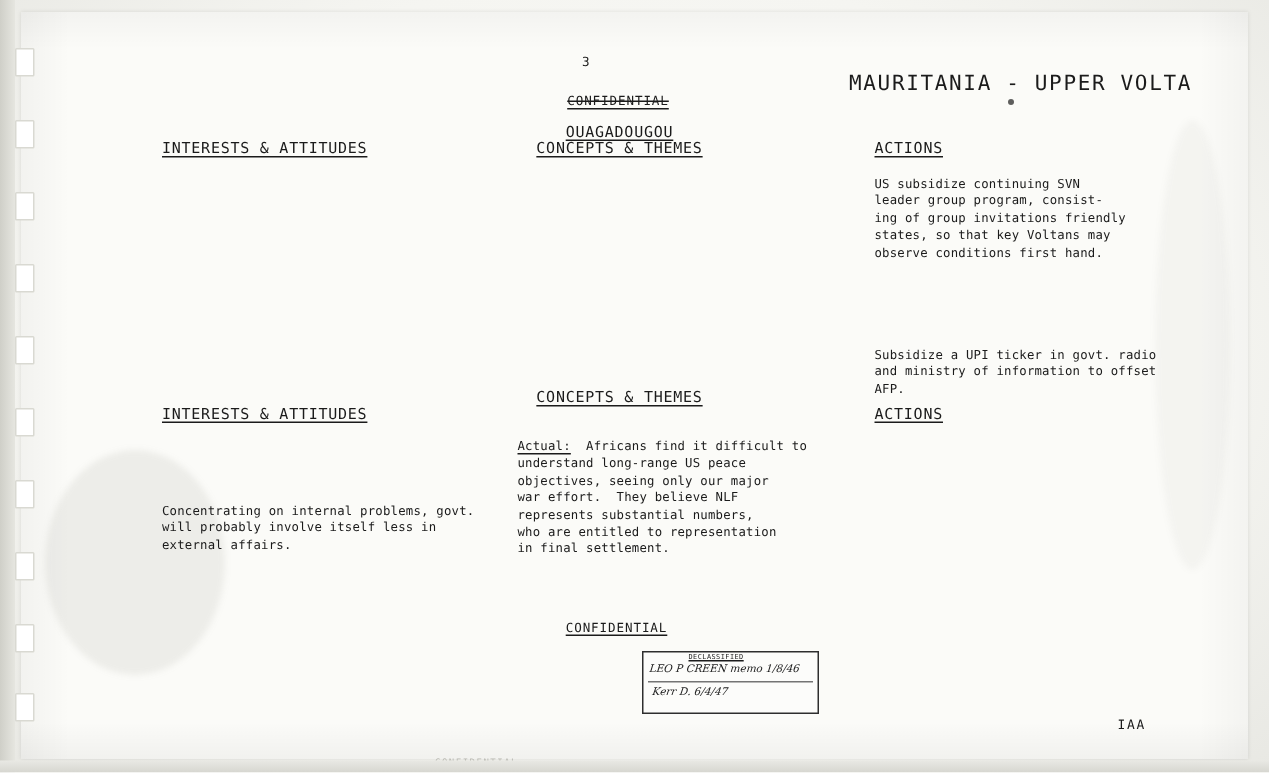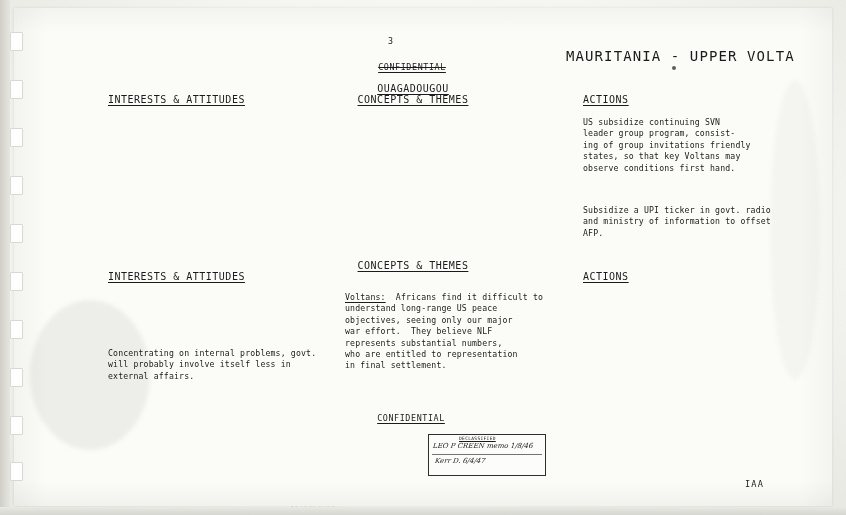--- a/index.html
+++ b/index.html
@@ -248,41 +248,41 @@
 
   <div class="col-head" style="left:583px; top:94px;">
     <span class="u">ACTIONS</span>
   </div>
 
   <div class="txt" style="left:583px; top:117px; width:205px;">US subsidize continuing SVN
 leader group program, consist-
 ing of group invitations friendly
 states, so that key Voltans may
 observe conditions first hand.</div>
-  <div class="txt" style="left:583px; top:205px; width:215px;">Subsidize a UPI ticker in govt. radio
+  <div class="txt" style="left:583px; top:231px; width:215px;">Subsidize a UPI ticker in govt. radio
 and ministry of information to offset
 AFP.</div>
 
   <div class="col-head" style="left:108px; top:271px;">
     <span class="u">INTERESTS &amp; ATTITUDES</span>
   </div>
 
   <div class="col-head center" style="left:328px; top:260px; width:170px;">
     <div><span class="u">CONCEPTS &amp; THEMES</span></div>
   </div>
 
   <div class="col-head" style="left:583px; top:271px;">
     <span class="u">ACTIONS</span>
   </div>
 
-  <div class="txt" style="left:108px; top:348px; width:225px;">Concentrating on internal problems, govt.
+  <div class="txt" style="left:108px; top:335px; width:225px;">Concentrating on internal problems, govt.
 will probably involve itself less in
 external affairs.</div>
 
-  <div class="txt" style="left:345px; top:292px; width:200px;"><span class="u">Voltans:</span><span>  Africans find it difficult to
+  <div class="txt" style="left:345px; top:292px; width:200px;"><span class="u">Actual:</span><span>  Africans find it difficult to
 understand long-range US peace
 objectives, seeing only our major
 war effort.  They believe NLF
 represents substantial numbers,
 who are entitled to representation
 in final settlement.</span></div>
 
 
   <div class="classif-bottom center">
     <span class="u">CONFIDENTIAL</span>

